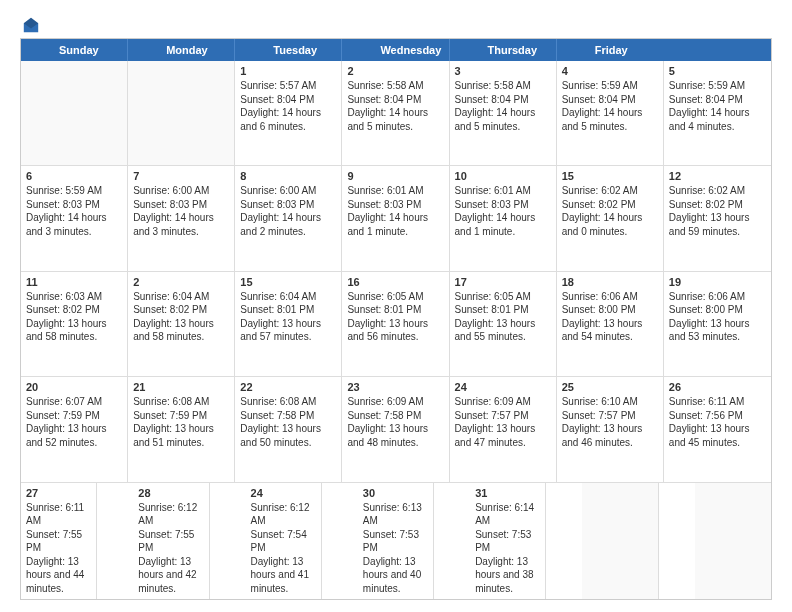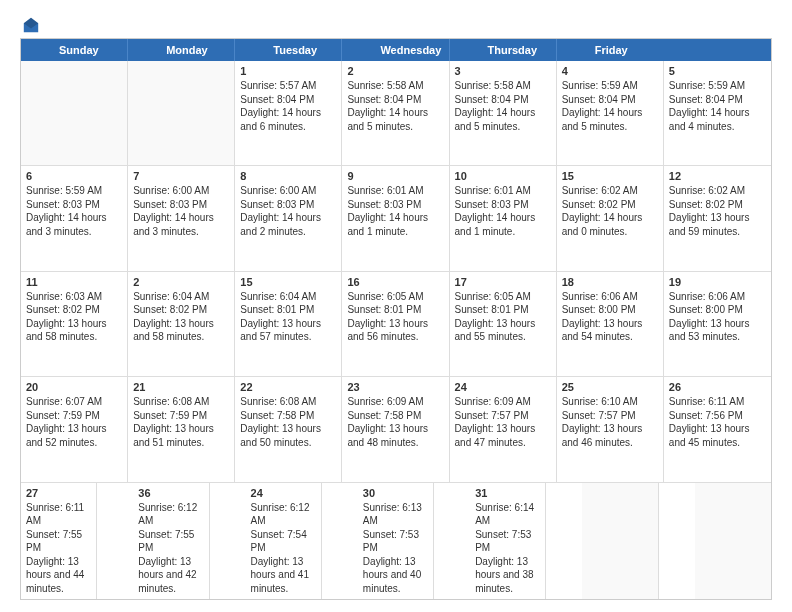--- a/index.html
+++ b/index.html
@@ -256,21 +256,21 @@
             <div class="day-num">26</div>
             <div class="cell-text">Sunrise: 6:11 AM<br>Sunset: 7:56 PM<br>Daylight: 13 hours and 45 minutes.</div>
           </div>
         </div>
         <div class="cal-row">
           <div class="cal-cell">
             <div class="day-num">27</div>
             <div class="cell-text">Sunrise: 6:11 AM<br>Sunset: 7:55 PM<br>Daylight: 13 hours and 44 minutes.</div>
           </div>
           <div class="cal-cell">
-            <div class="day-num">36</div>
+            <div class="day-num">28</div>
             <div class="cell-text">Sunrise: 6:12 AM<br>Sunset: 7:55 PM<br>Daylight: 13 hours and 42 minutes.</div>
           </div>
           <div class="cal-cell">
             <div class="day-num">24</div>
             <div class="cell-text">Sunrise: 6:12 AM<br>Sunset: 7:54 PM<br>Daylight: 13 hours and 41 minutes.</div>
           </div>
           <div class="cal-cell">
             <div class="day-num">30</div>
             <div class="cell-text">Sunrise: 6:13 AM<br>Sunset: 7:53 PM<br>Daylight: 13 hours and 40 minutes.</div>
           </div>

